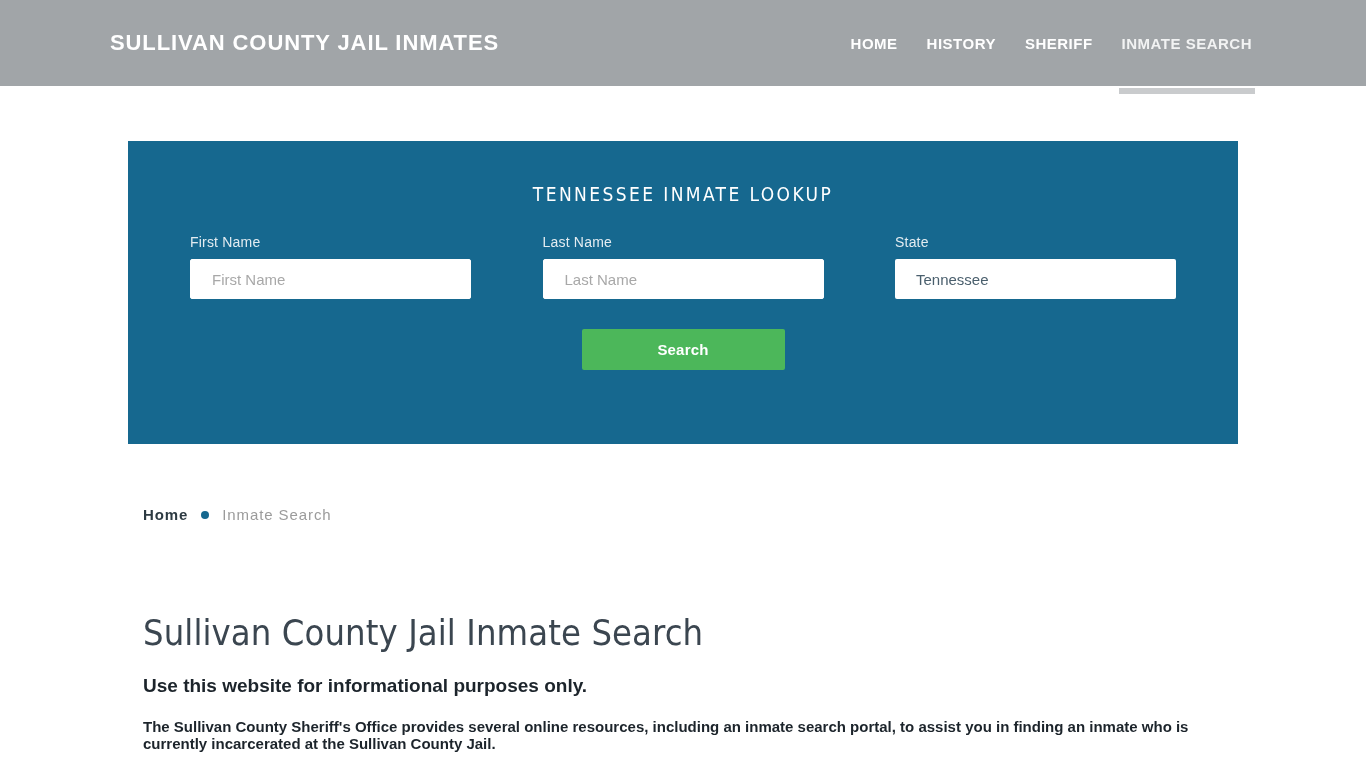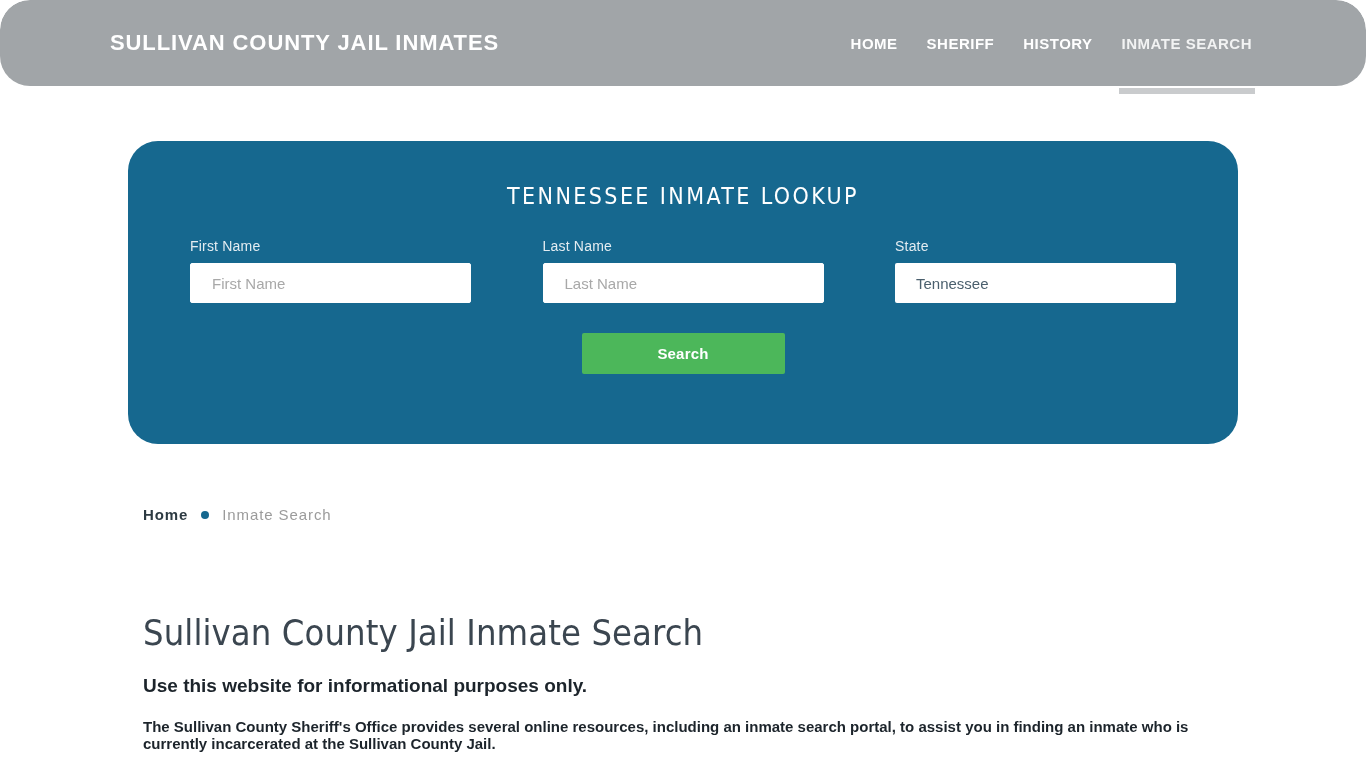--- a/index.html
+++ b/index.html
@@ -1,16 +1,16 @@
 <!DOCTYPE html>
 <html><head>
 <meta charset="utf-8">
 <title>Sullivan County Jail Inmates</title>
 <style>
-  * { box-sizing: border-box; margin: 0; padding: 0; border-radius: 30px; }
+  * { box-sizing: border-box; margin: 0; padding: 0; }
 
   html, body {
     width: 1366px;
     height: 768px;
     overflow: hidden;
     background: #ffffff;
     font-family: "Liberation Sans", sans-serif;
   }
 
   
@@ -73,21 +73,21 @@
     left: 128px;
     top: 141px;
     width: 1110px;
     height: 303px;
     background: #16688f;
   }
 
   .lookup-title {
     text-align: center;
     color: #ffffff;
-    font-size: 23px;
+    font-size: 19px;
     font-weight: normal;
     letter-spacing: 2.4px;
     text-transform: uppercase;
     padding-top: 42px;
     font-family: "DejaVu Sans Condensed", "Liberation Sans Narrow", "Liberation Sans", sans-serif;
   }
 
   .fields-row {
     display: flex;
     margin-top: 29px;
@@ -214,22 +214,22 @@
   }
 </style>
 </head>
 <body>
 
 <header class="site-header">
   <div class="brand">Sullivan County Jail Inmates</div>
 
   <nav class="main-nav">
     <div class="nav-item">Home</div>
+    <div class="nav-item">History</div>
     <div class="nav-item">Sheriff</div>
-    <div class="nav-item">History</div>
     <div class="nav-item active">Inmate Search</div>
   </nav>
 </header>
 
 <section class="lookup-panel">
   <h2 class="lookup-title">Tennessee Inmate Lookup</h2>
 
   <div class="fields-row">
 
     <div class="field-group">

